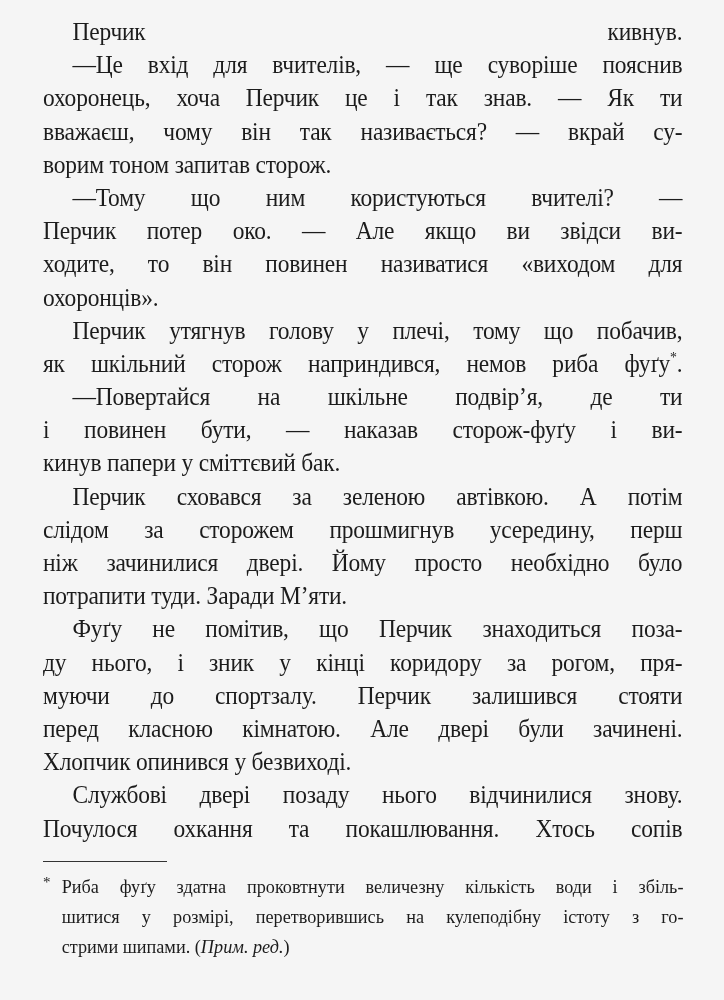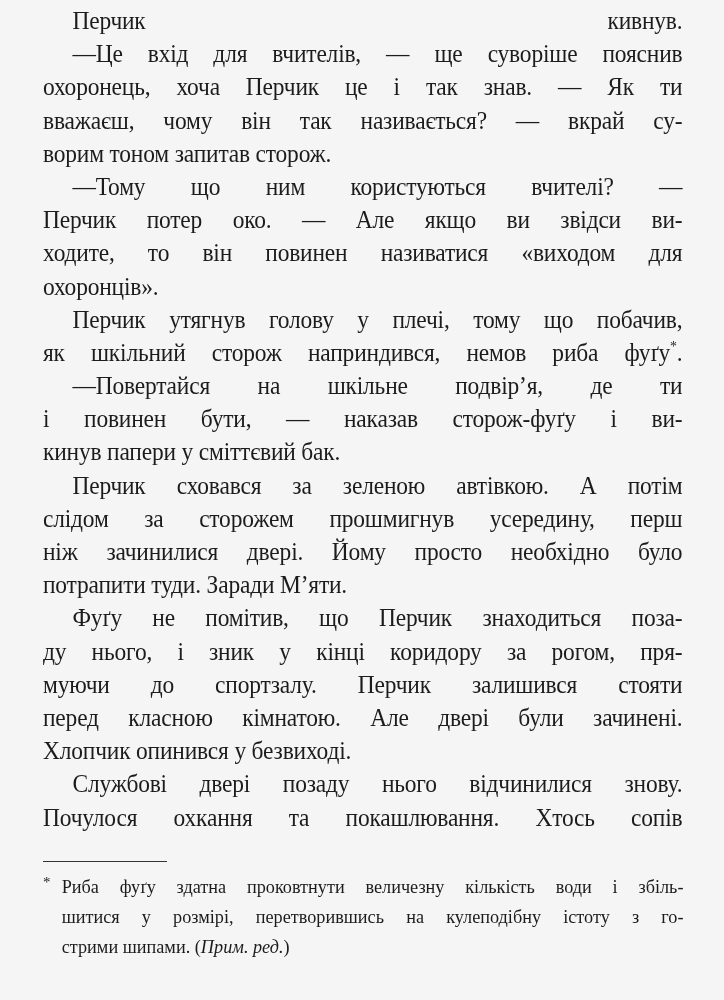--- a/index.html
+++ b/index.html
@@ -11,21 +11,21 @@
       width: 724px;
       height: 1000px;
       overflow: hidden;
       position: relative;
       color: #1c1c1c;
       font-family: "Liberation Serif", "DejaVu Serif", serif;
     }
     .page {
       position: absolute;
       left: 43px;
-      top: 4px;
+      top: 15px;
       width: 640px;
     }
     .line {
       height: 33.2px;
       line-height: 33.2px;
       font-size: 25.5px;
       white-space: nowrap;
       text-align: justify;
       text-align-last: justify;
       letter-spacing: -0.2px;

